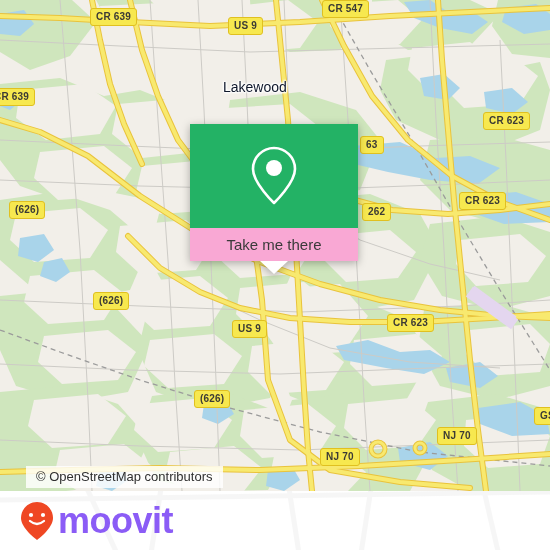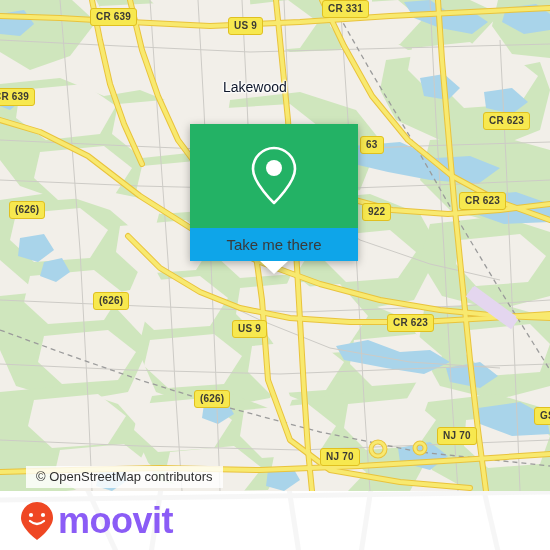--- a/index.html
+++ b/index.html
@@ -49,21 +49,21 @@
     left:190px;top:124px;width:168px;
     filter:drop-shadow(0 2px 4px rgba(0,0,0,.30));
   }
   .card-top{
     background:#23b265;
     height:104px;
     display:flex;align-items:center;justify-content:center;
   }
   .pin-svg{display:block;}
   .card-foot{
-    background:#0ea5e9;
+    background:#f9a8d4;
     height:33px;
     display:flex;align-items:center;justify-content:center;
     color:#3a3a3a;
     font-size:15px;
   }
   .card-arrow{
     width:0;height:0;margin:0 auto;
     border-left:14px solid transparent;
     border-right:14px solid transparent;
     border-top:13px solid #ffffff;
@@ -262,26 +262,26 @@
         </g>
       </defs>
 
       <use href="#mapbody"></use>
     </svg>
 
     <div class="placelabel" style="left:223px;top:79px;">Lakewood</div>
 
     <div class="shield" style="left:90px;top:8px;">CR 639</div>
     <div class="shield" style="left:228px;top:17px;">US 9</div>
-    <div class="shield" style="left:322px;top:0px;">CR 331</div>
+    <div class="shield" style="left:322px;top:0px;">CR 547</div>
     <div class="shield" style="left:-12px;top:88px;">CR 639</div>
     <div class="shield" style="left:483px;top:112px;">CR 623</div>
     <div class="shield" style="left:360px;top:136px;">63</div>
     <div class="shield" style="left:9px;top:201px;">(626)</div>
-    <div class="shield" style="left:362px;top:203px;">922</div>
+    <div class="shield" style="left:362px;top:203px;">262</div>
     <div class="shield" style="left:459px;top:192px;">CR 623</div>
     <div class="shield" style="left:93px;top:292px;">(626)</div>
     <div class="shield" style="left:232px;top:320px;">US 9</div>
     <div class="shield" style="left:387px;top:314px;">CR 623</div>
     <div class="shield" style="left:194px;top:390px;">(626)</div>
     <div class="shield" style="left:320px;top:448px;">NJ 70</div>
     <div class="shield" style="left:437px;top:427px;">NJ 70</div>
     <div class="shield" style="left:534px;top:407px;">GS</div>
 
     <div class="card">

